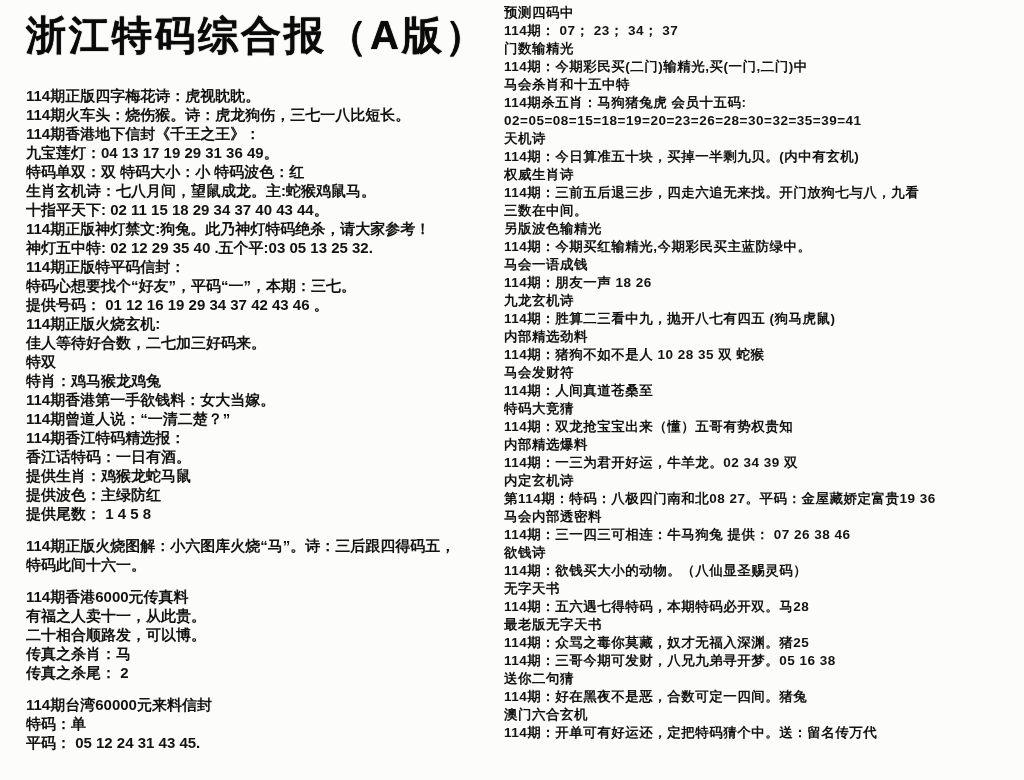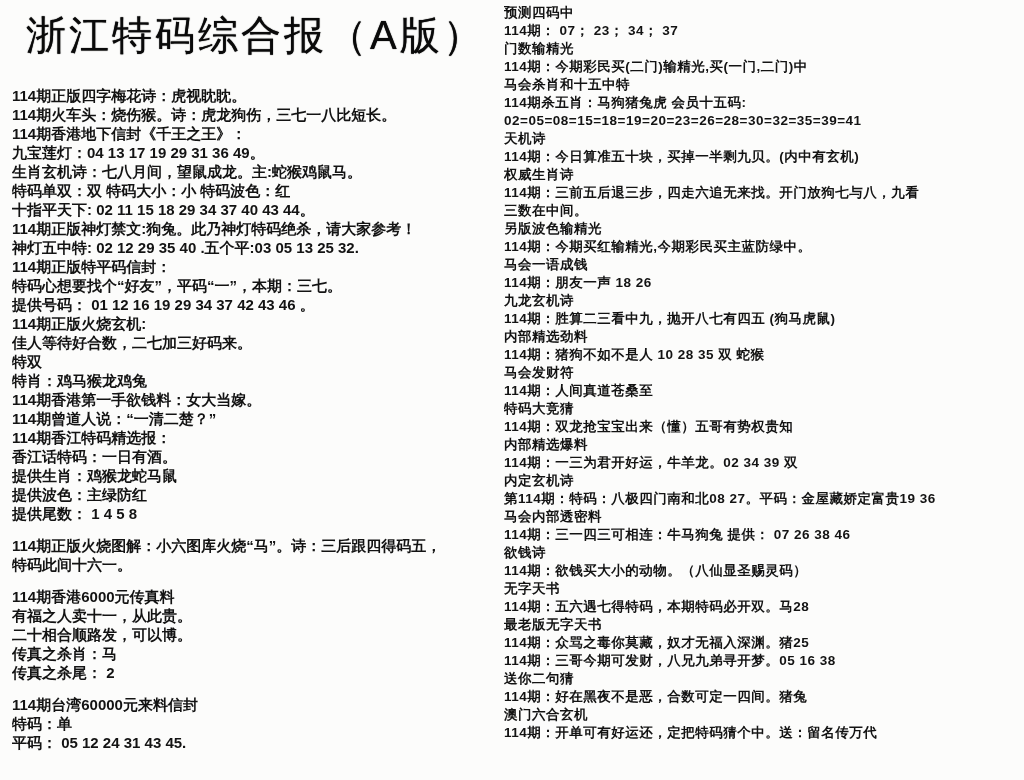--- a/index.html
+++ b/index.html
@@ -4,26 +4,26 @@
 <style>
   html,body{margin:0;padding:0;background:#ffffff;}
   body{width:1024px;height:780px;overflow:hidden;}
   .page{
     position:relative;width:1024px;height:780px;
     background:#fcfcfb;color:#131313;
     font-family:"Liberation Sans","DejaVu Sans",sans-serif;
   }
   .title{
     position:absolute;top:8px;left:26px;margin:0;
-    font-size:40px;font-weight:normal;letter-spacing:3px;
+    font-size:40px;font-weight:bold;letter-spacing:3px;
     color:#0a0a0a;white-space:nowrap;
     text-shadow:0 0 1px #000;
   }
   .col{position:absolute;display:flex;flex-direction:column;}
-  .col-left{left:12px;top:86px;width:492px;}
+  .col-left{left:26px;top:86px;width:492px;}
   .col-right{left:504px;top:4px;width:516px;justify-content:center;}
   .line{
     font-weight:bold;white-space:nowrap;
     overflow:hidden;
   }
   .col-left .line{font-size:15px;line-height:19px;min-height:19px;}
   .col-right .line{font-size:13.5px;line-height:18px;min-height:18px;letter-spacing:0.5px;}
   .line.gap{min-height:13px;line-height:13px;}
 </style>
 </head>
@@ -31,22 +31,22 @@
 
 <div class="page">
   <h1 class="title">浙江特码综合报（A版）</h1>
 
   <div class="col col-left">
 
   <div class="line">114期正版四字梅花诗：虎视眈眈。</div>
       <div class="line">114期火车头：烧伤猴。诗：虎龙狗伤，三七一八比短长。</div>
       <div class="line">114期香港地下信封《千王之王》：</div>
       <div class="line">九宝莲灯：04 13 17 19 29 31 36 49。</div>
+      <div class="line">特码单双：双 特码大小：小 特码波色：红</div>
       <div class="line">生肖玄机诗：七八月间，望鼠成龙。主:蛇猴鸡鼠马。</div>
-      <div class="line">特码单双：双 特码大小：小 特码波色：红</div>
       <div class="line">十指平天下: 02 11 15 18 29 34 37 40 43 44。</div>
       <div class="line">114期正版神灯禁文:狗兔。此乃神灯特码绝杀，请大家参考！</div>
       <div class="line">神灯五中特: 02 12 29 35 40 .五个平:03 05 13 25 32.</div>
       <div class="line">114期正版特平码信封：</div>
       <div class="line">特码心想要找个“好友”，平码“一”，本期：三七。</div>
       <div class="line">提供号码： 01 12 16 19 29 34 37 42 43 46 。</div>
       <div class="line">114期正版火烧玄机:</div>
       <div class="line">佳人等待好合数，二七加三好码来。</div>
       <div class="line">特双</div>
       <div class="line">特肖：鸡马猴龙鸡兔</div>

